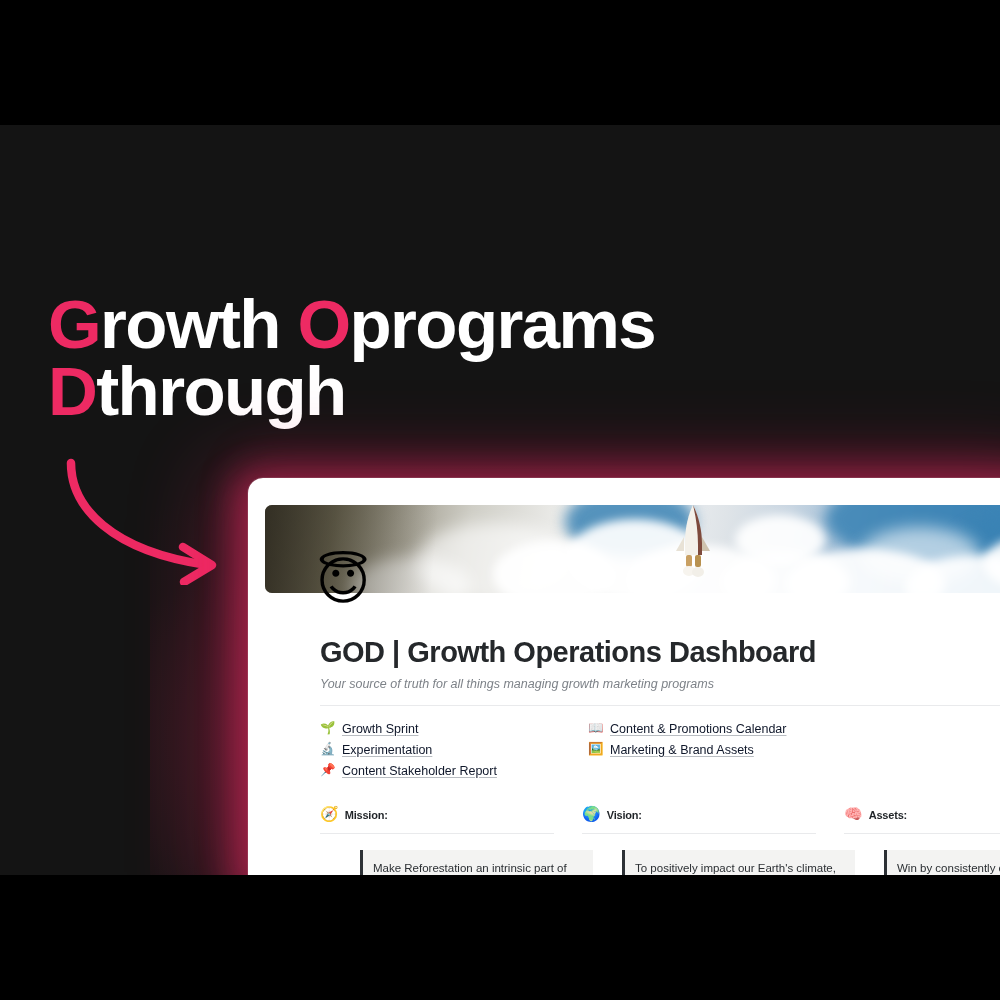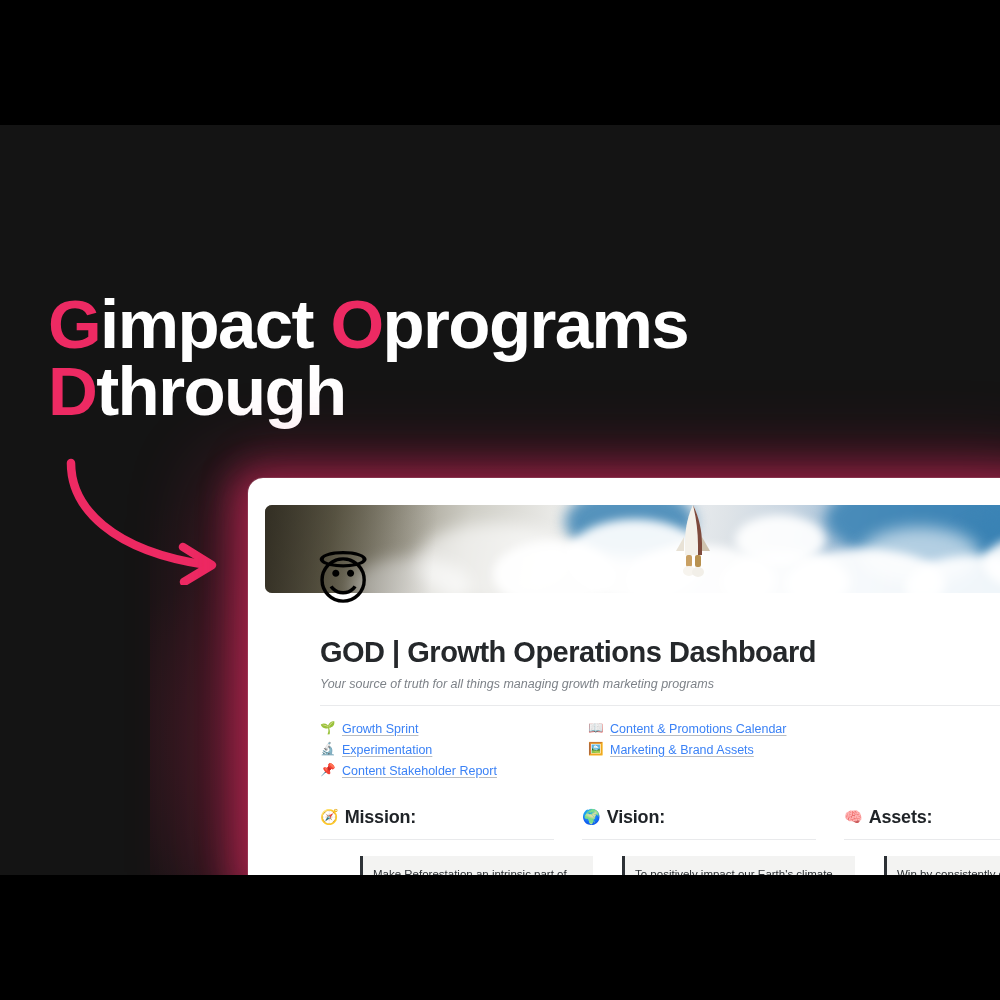--- a/index.html
+++ b/index.html
@@ -164,21 +164,21 @@
   }
   .link-row .lico {
     font-size: 12.5px;
     line-height: 1;
     width: 15px;
     text-align: center;
     font-family: "DejaVu Sans", sans-serif;
   }
   .link-row .ltxt {
     font-size: 12.5px;
-    color: #3b82f6;
+    color: #0f172a;
     text-decoration: underline;
     text-underline-offset: 2px;
     text-decoration-color: #b9bdc2;
     white-space: nowrap;
   }
 
   .sections {
     display: grid;
     grid-template-columns: 262px 262px 262px;
     margin-top: 26px;
@@ -188,21 +188,21 @@
     align-items: center;
     gap: 6px;
     margin-bottom: 11px;
   }
   .sec-head .sico {
     font-size: 15px;
     line-height: 1;
     font-family: "DejaVu Sans", sans-serif;
   }
   .sec-head .stxt {
-    font-size: 18px;
+    font-size: 11px;
     font-weight: 700;
     color: #1f2327;
     letter-spacing: -0.2px;
   }
   .sec-divider {
     height: 1px;
     background: #e9eaec;
     width: 234px;
     margin-bottom: 9px;
   }
@@ -238,21 +238,21 @@
 </style>
 </head>
 <body>
 
 <div id="root">
 
   <div class="content-band">
     <div class="band-glow"></div>
 
     <h1 class="hero-title">
-      <span class="hl">G</span><span>impact </span><span class="hl">O</span><span>programs</span><br><span class="hl">D</span><span>through</span>
+      <span class="hl">G</span><span>rowth </span><span class="hl">O</span><span>programs</span><br><span class="hl">D</span><span>through</span>
     </h1>
 
 
     <div class="arrow-wrap">
       <svg width="180" height="130" viewBox="0 0 180 130" fill="none" xmlns="http://www.w3.org/2000/svg">
         <path d="M16 8 C 16 52, 56 96, 152 110" stroke="#ED2A63" stroke-width="8.5" stroke-linecap="round" fill="none"></path>
         <path d="M128 92 L 157 110 L 129 127" stroke="#ED2A63" stroke-width="8.5" stroke-linecap="round" stroke-linejoin="round" fill="none"></path>
       </svg>
     </div>
 

